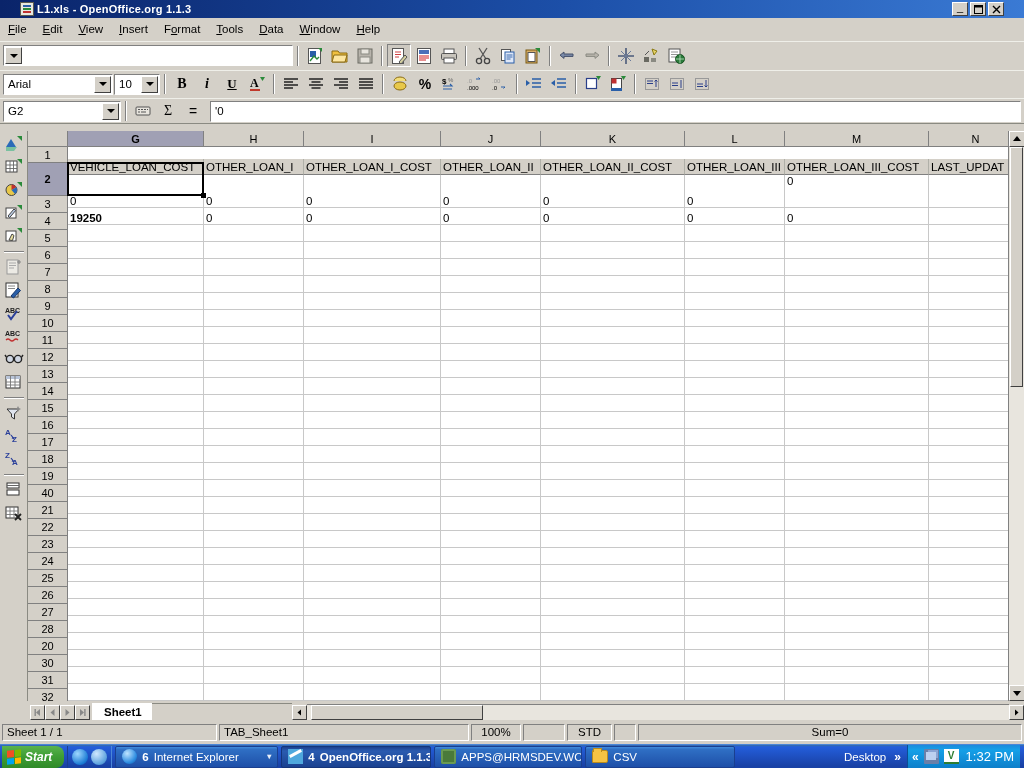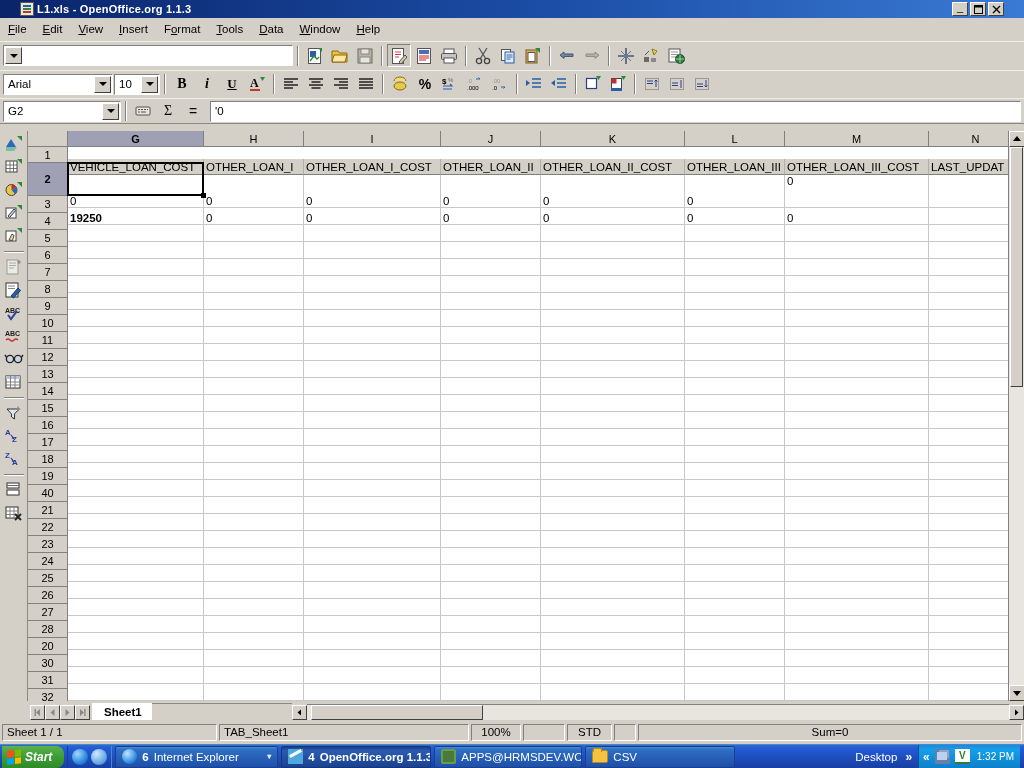--- a/index.html
+++ b/index.html
@@ -318,21 +318,21 @@
     border-left: 1px solid #0a4f93; color: #fff; font-size: 11.5px;
   }
   .desk-lbl { color: #fff; font-size: 11.5px; padding: 0 2px; }
   .chev { color: #fff; font-weight: bold; font-size: 12px; }
   .tray-ico { width: 15px; height: 15px; }
   .tr-net { background: #6a7fa8; position: relative; border-radius: 1px; }
   .tr-net::after{content:"";position:absolute;left:2px;top:3px;width:10px;height:8px;
     background:#bcd0f0;box-shadow: 2px -2px 0 #8aa4d4;}
   .tr-v { background: #ffffff; color: #2e7d32; font-weight: bold; font-size: 10px;
     display:flex;align-items:center;justify-content:center; border-bottom: 2px solid #2e7d32;}
-  .clock { font-size: 10px; color: #fff; padding-left: 2px; white-space: nowrap; }
+  .clock { font-size: 13px; color: #fff; padding-left: 2px; white-space: nowrap; }
 </style>
 </head>
 <body>
 
 <div class="app">
 
   <div class="titlebar">
     <div class="title-ico"></div>
     <div class="title-text">L1.xls - OpenOffice.org 1.1.3</div>
     <div class="winbtns">

